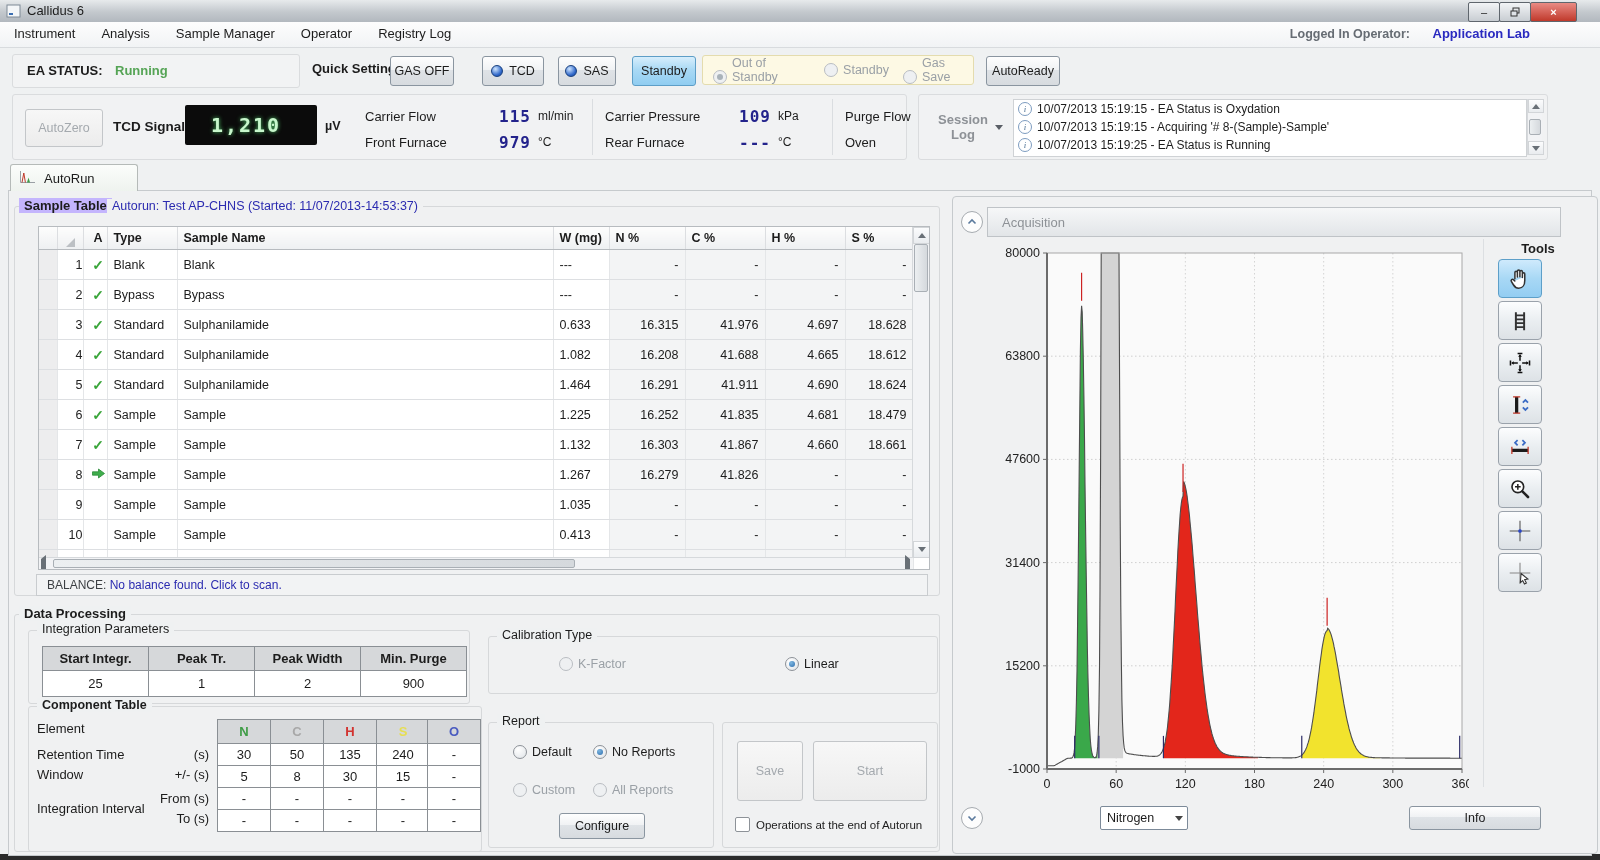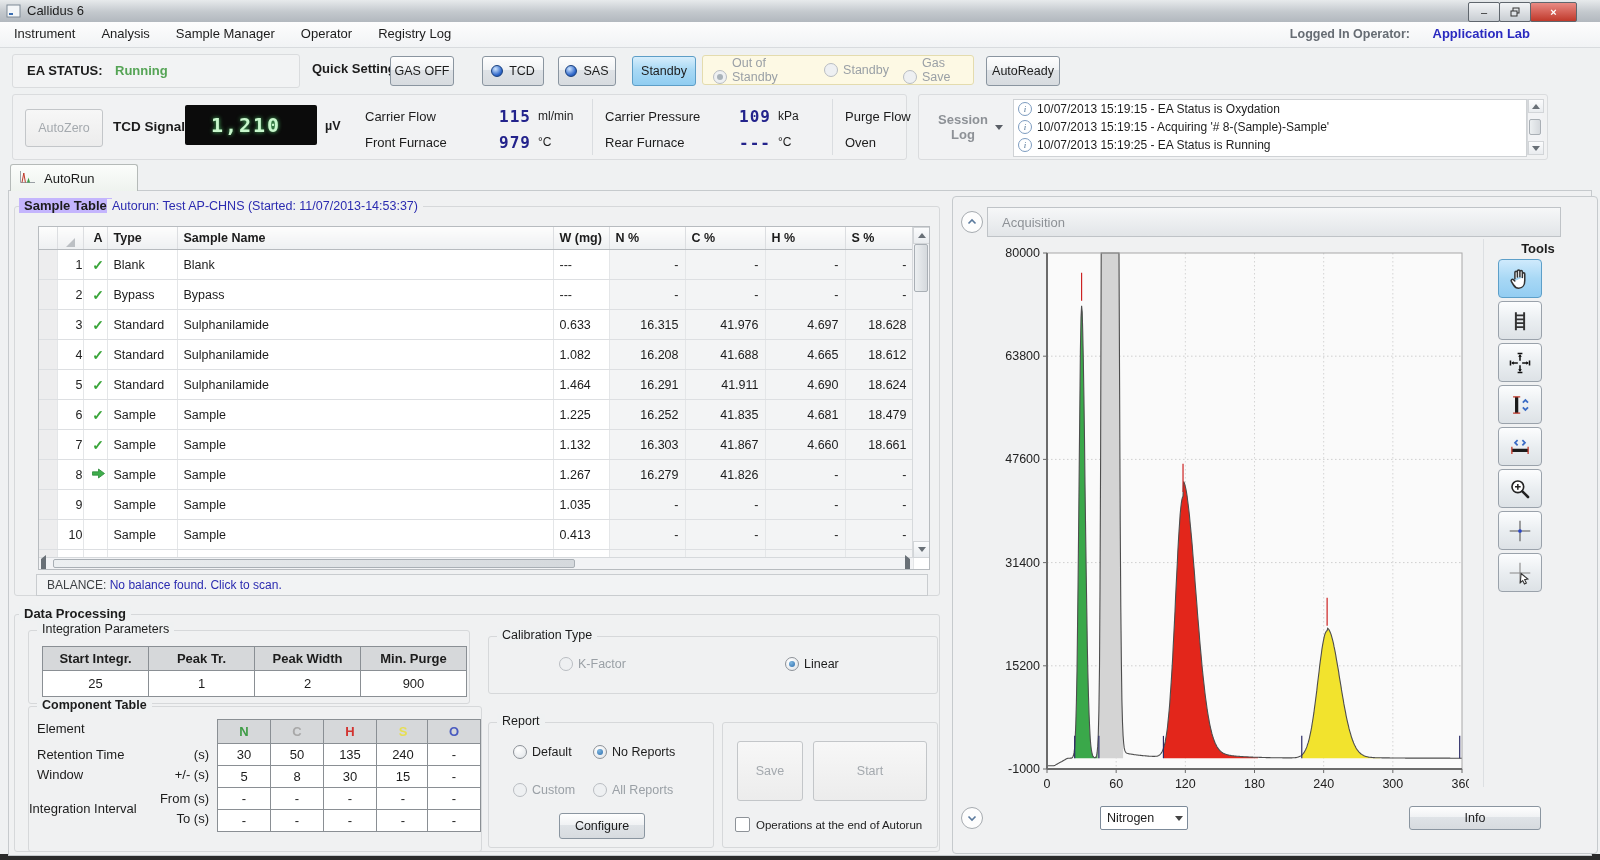--- a/index.html
+++ b/index.html
@@ -450,21 +450,21 @@
     </label>
   </div>
 
 <div class="groupbox" style="left:28px;top:706px;width:452px;height:144px">
   <span class="legend" style="left:8px;top:-9px;font-weight:bold;font-size:12.5px">Component Table</span>
   <span class="abs" style="left:8px;top:14px;font-size:13px">Element</span>
   <span class="abs" style="left:8px;top:40px;font-size:13px">Retention Time</span>
   <span class="abs" style="left:122px;top:40px;width:58px;text-align:right;font-size:13px">(s)</span>
   <span class="abs" style="left:8px;top:60px;font-size:13px">Window</span>
   <span class="abs" style="left:122px;top:60px;width:58px;text-align:right;font-size:13px">+/- (s)</span>
-  <span class="abs" style="left:0;top:94px;font-size:13px">Integration Interval</span>
+  <span class="abs" style="left:8px;top:94px;font-size:13px">Integration Interval</span>
   <span class="abs" style="left:122px;top:84px;width:58px;text-align:right;font-size:13px">From (s)</span>
   <span class="abs" style="left:122px;top:104px;width:58px;text-align:right;font-size:13px">To (s)</span>
   <table class="ptable" style="left:188px;top:12px">
       <tbody id="comp-t1">
         <tr>
           <td class="ph" style="color: rgb(63, 156, 70); width: 50px; height: 21px;">N</td>
           <td class="ph" style="color: rgb(168, 168, 168); width: 50px; height: 21px;">C</td>
           <td class="ph" style="color: rgb(210, 52, 48); width: 50px; height: 21px;">H</td>
           <td class="ph" style="color: rgb(230, 222, 82); width: 50px; height: 21px;">S</td>
         </tr>

